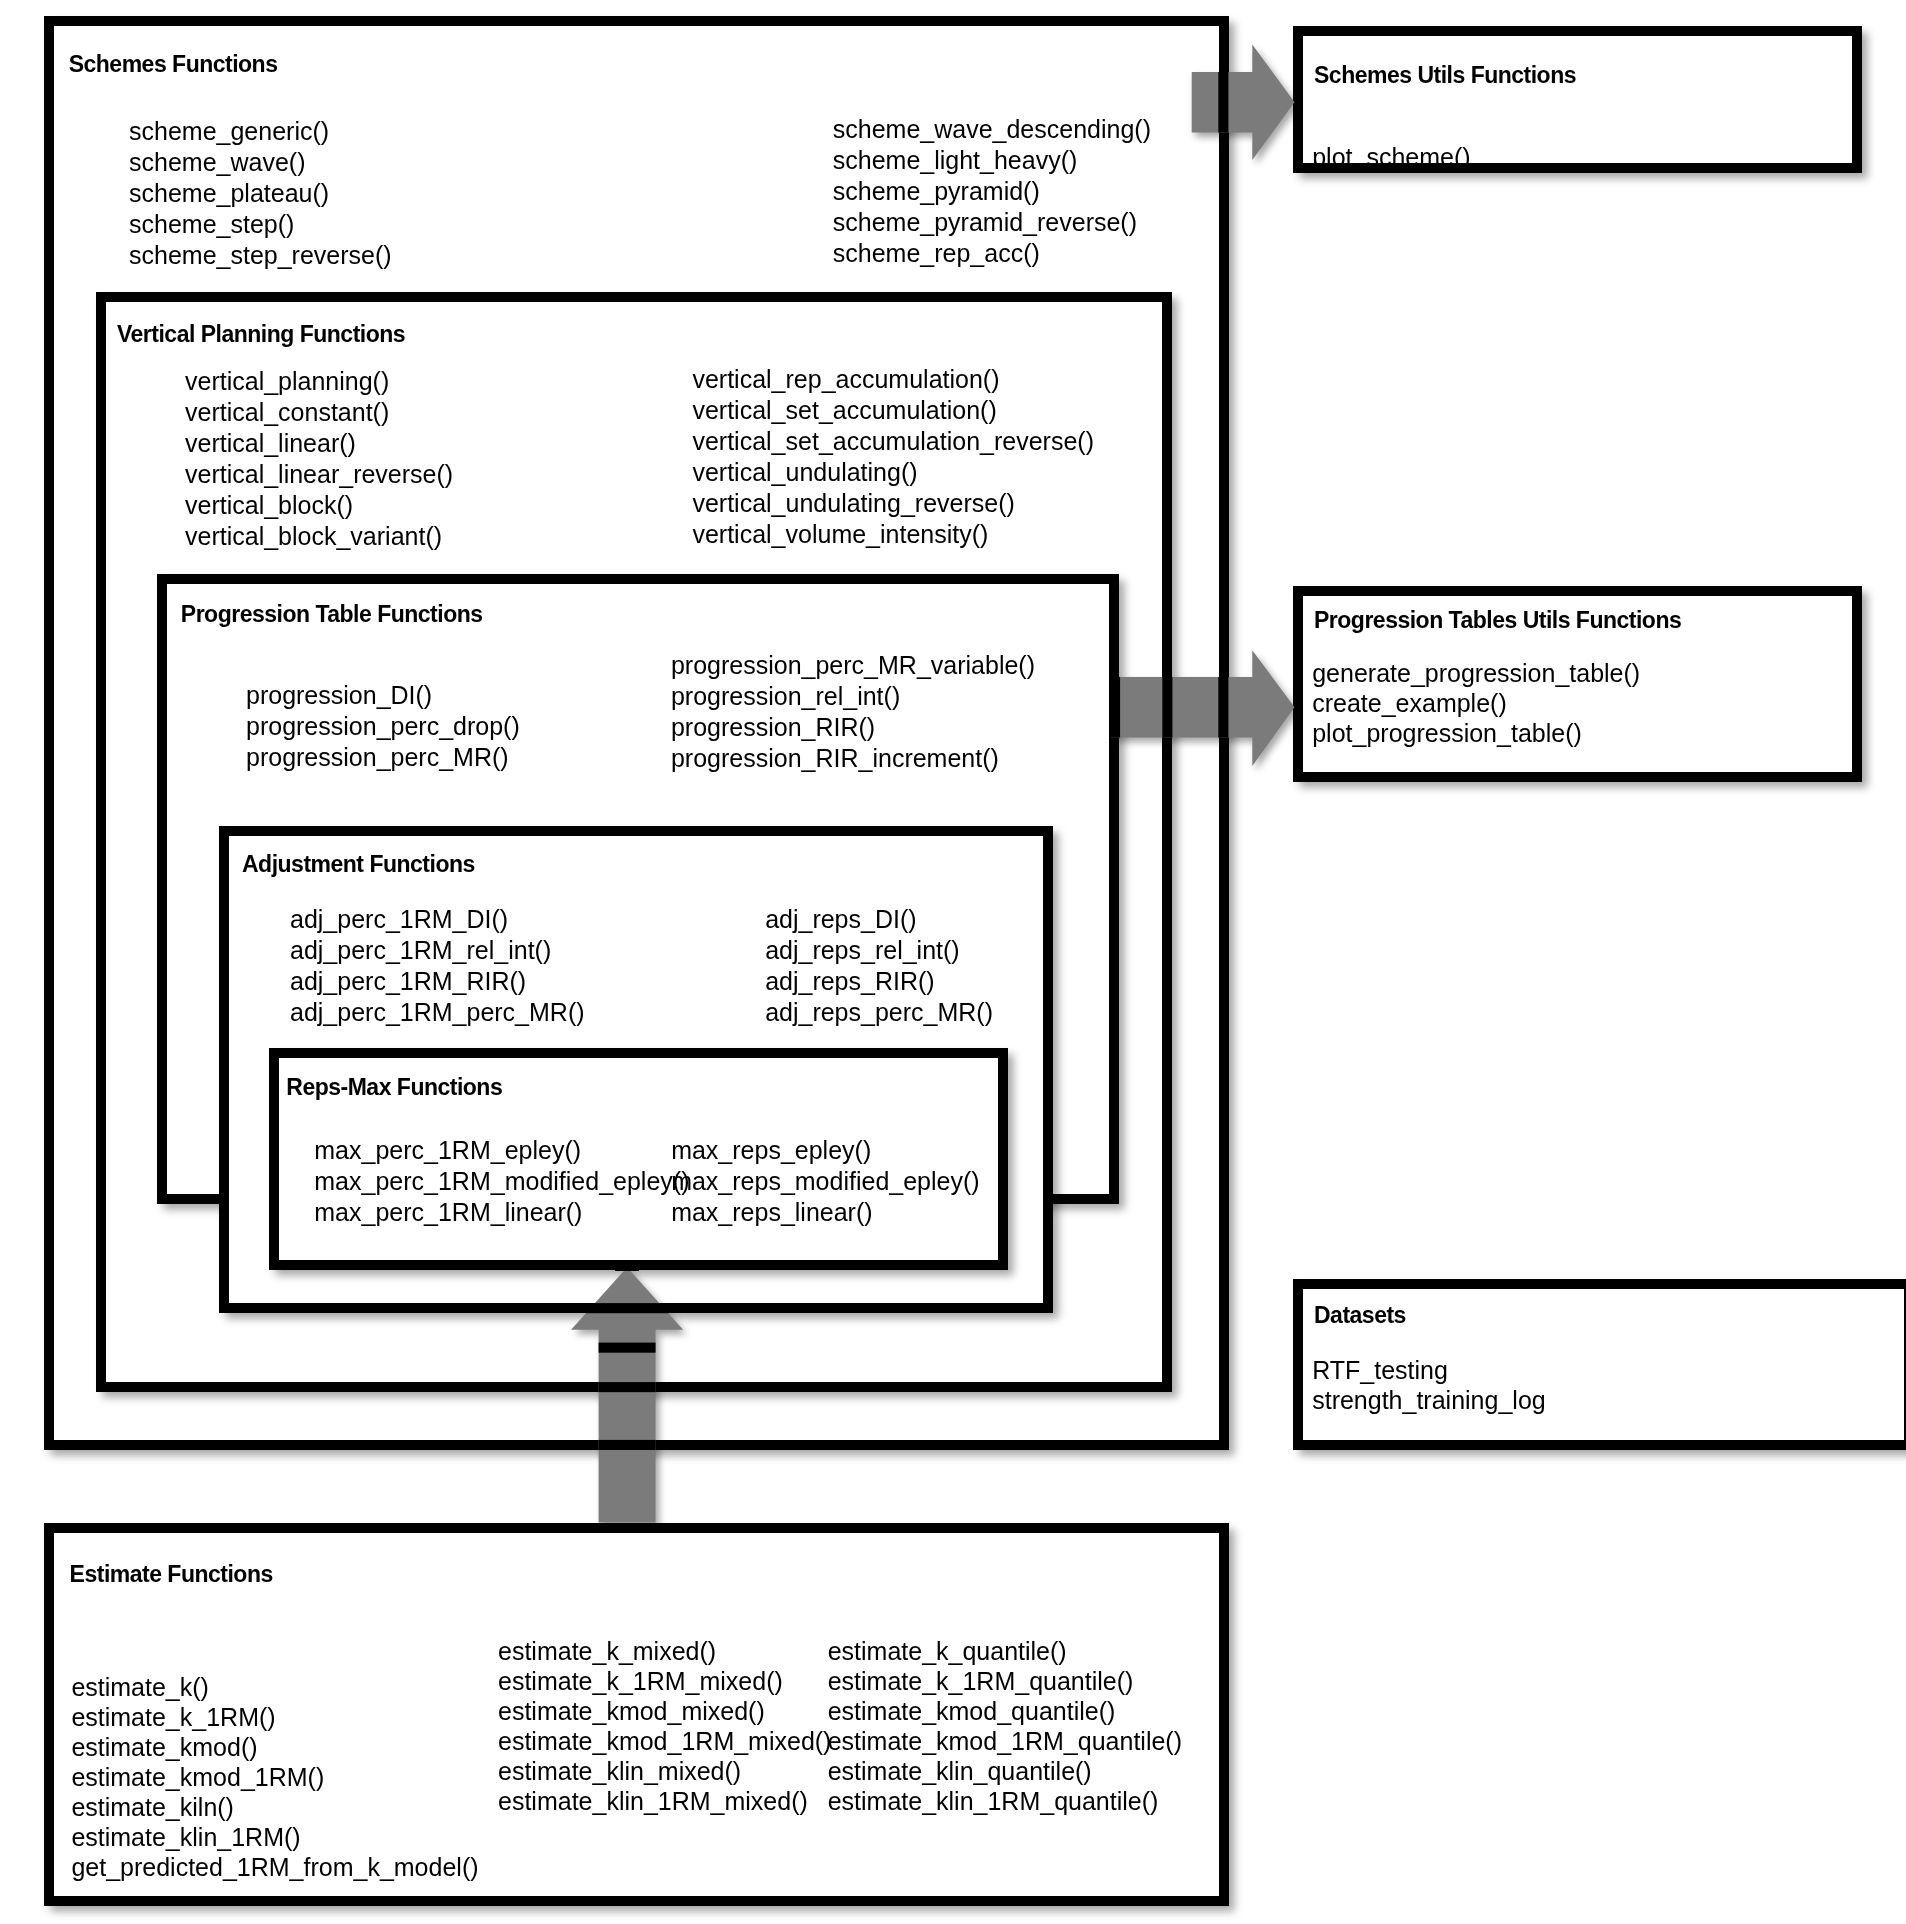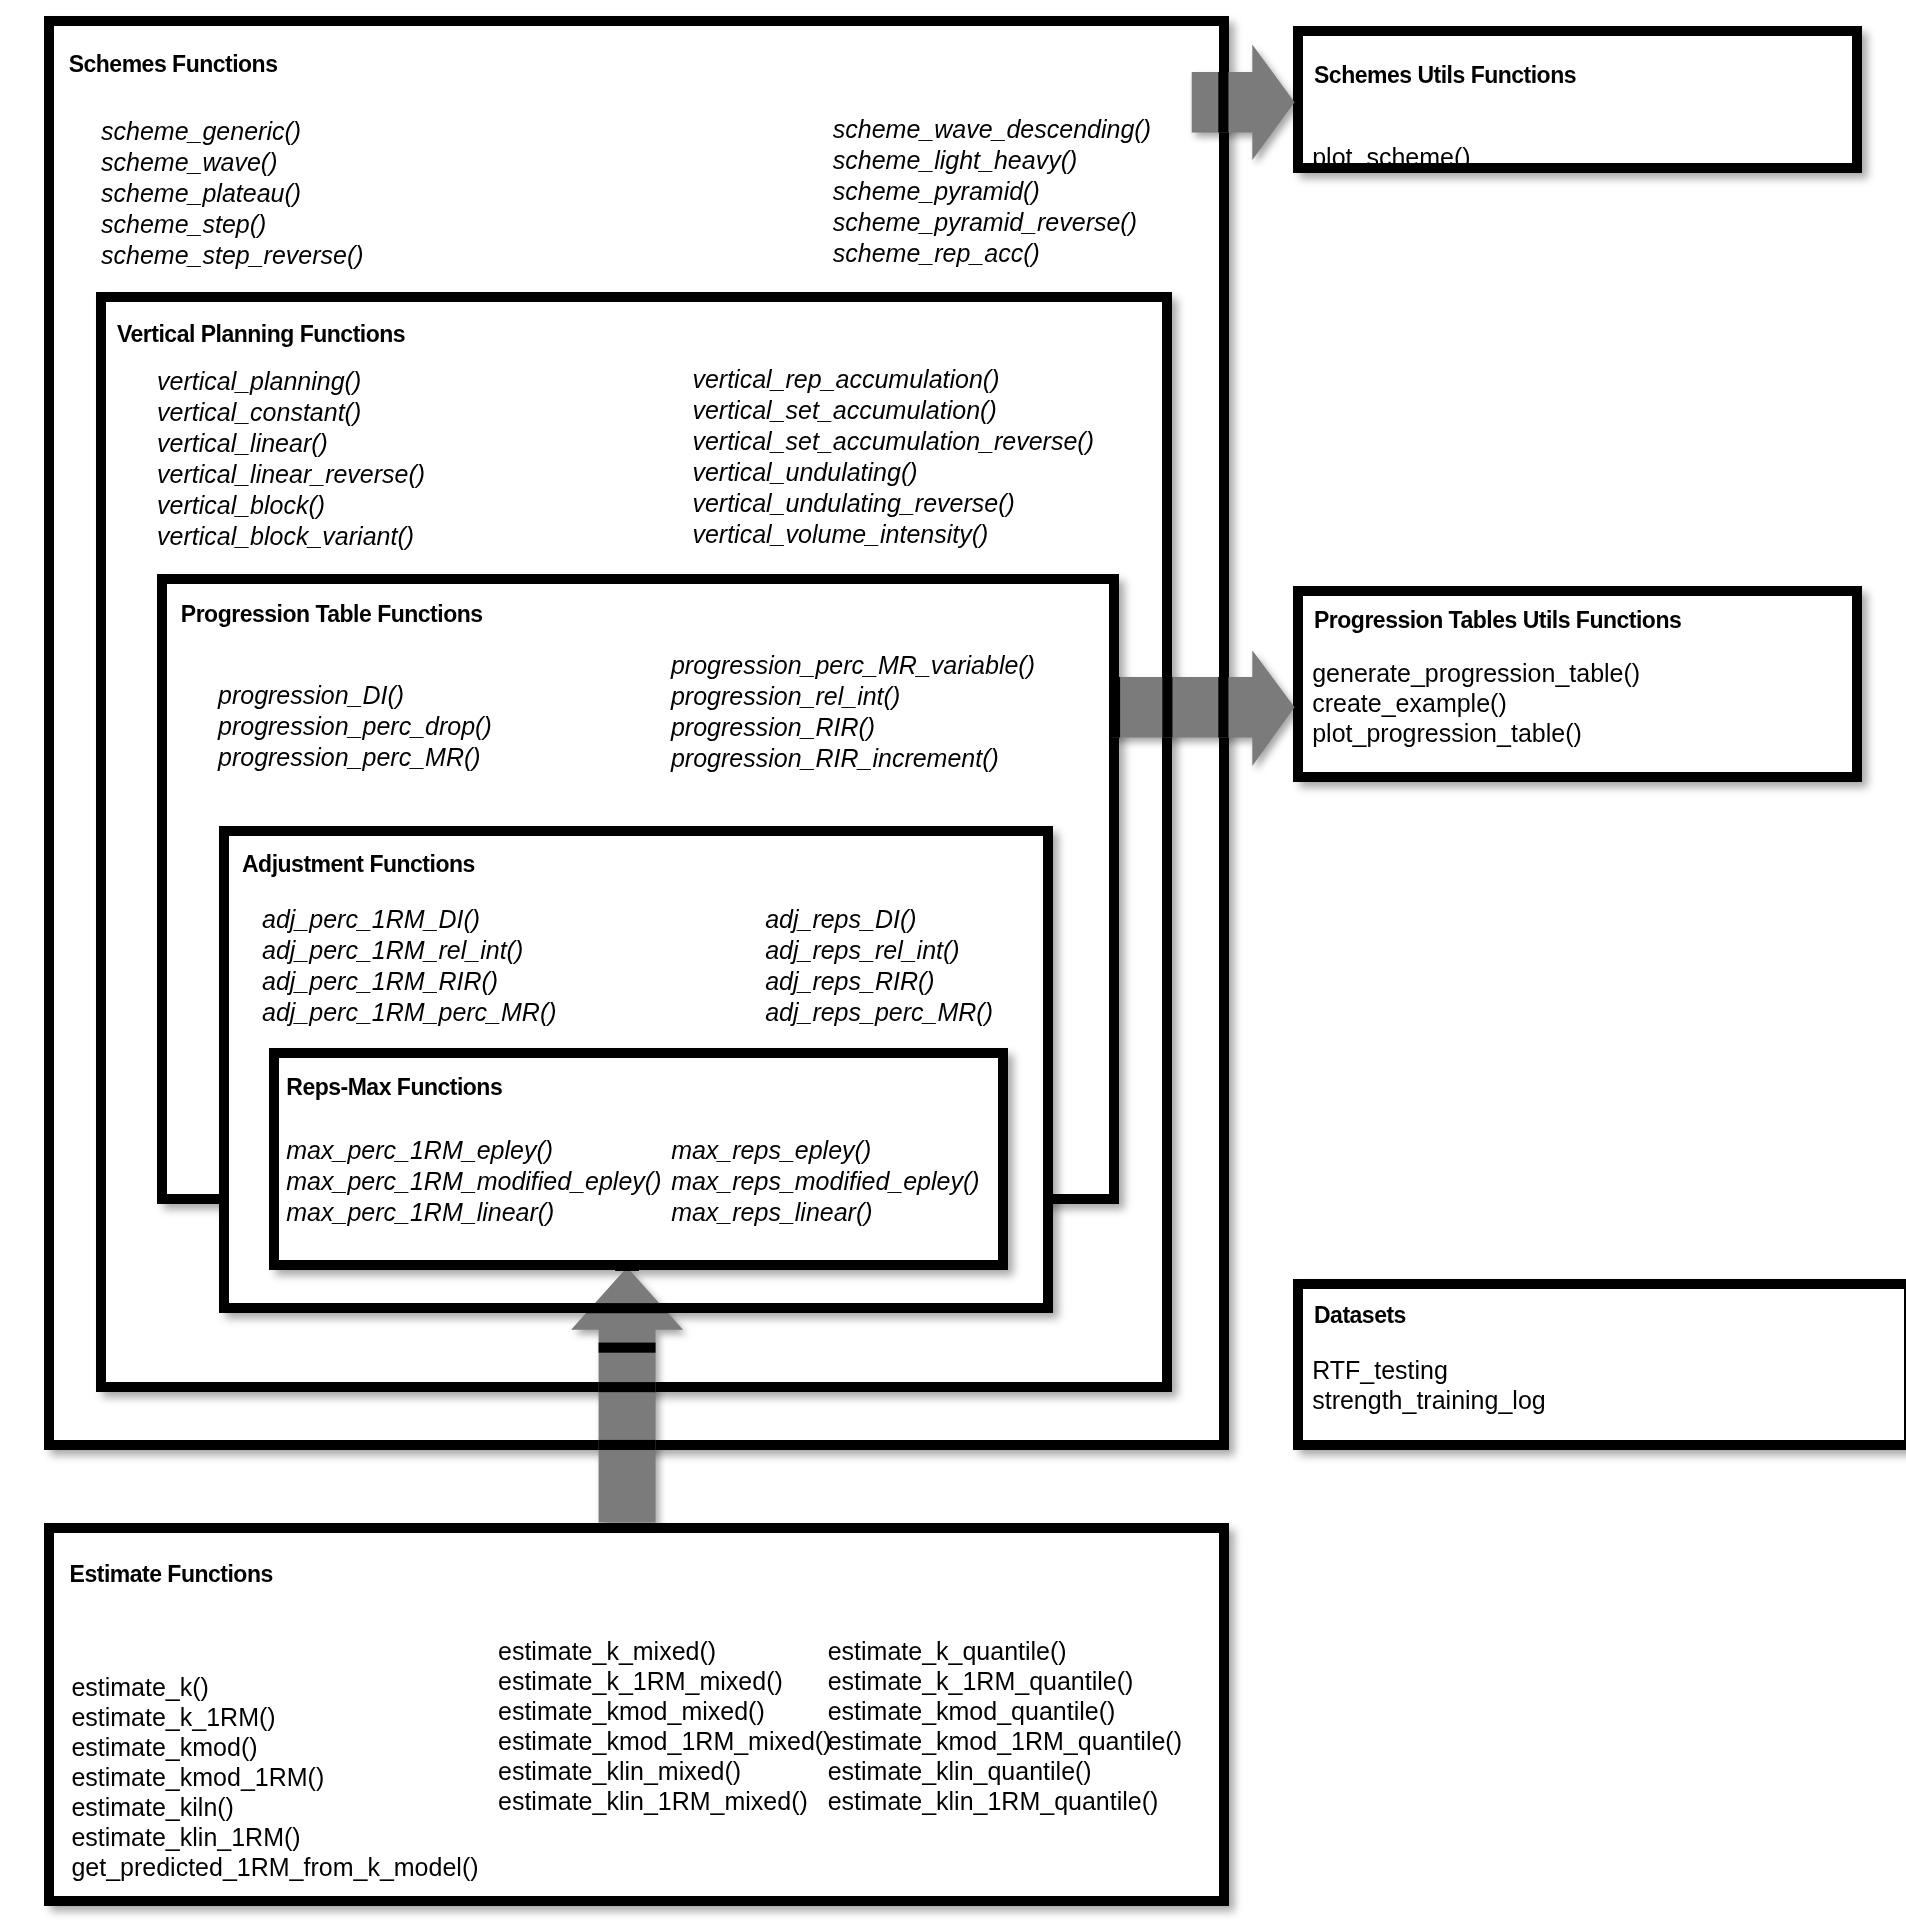--- a/index.html
+++ b/index.html
@@ -2,21 +2,21 @@
 <html style="font-size:14.7px"><head>
 <meta charset="utf-8">
 <style>
   html,body{margin:0;padding:0;background:#ffffff;}
   .canvas{position:relative;width:1906px;height:1925px;background:#ffffff;
           font-family:"Liberation Sans",sans-serif;color:#000;overflow:hidden;}
   .box{position:absolute;background:#ffffff;border:10px solid #000;
        box-sizing:border-box;box-shadow:5.5px 6.4px 8.3px rgba(0,0,0,0.35);}
   .title{position:absolute;font-weight:bold;font-size:23px;letter-spacing:-0.5px;white-space:nowrap;}
   .fnlist{position:absolute;font-size:25px;line-height:31px;white-space:nowrap;}
-  .fnlist.it{font-style:italic;}
+  .fnlist.it{margin-left:28px;}
   .fnlist.rt{}
   .fnlist.plain{line-height:30px;}
   
   #box-schemes{left:44px;top:15.6px;width:1185px;height:1434px;}
   #box-vertical{left:42px;top:266px;width:1076px;height:1100px;}
   #box-progression{left:51px;top:272px;width:962px;height:630px;}
   #box-adjustment{left:52px;top:242px;width:834px;height:487px;}
   #box-repsmax{left:40px;top:212px;width:739px;height:222px;}
   #box-schemes-utils{left:1293px;top:26px;width:569px;height:147px;}
   #box-prog-utils{left:1293px;top:586px;width:569px;height:196px;}

